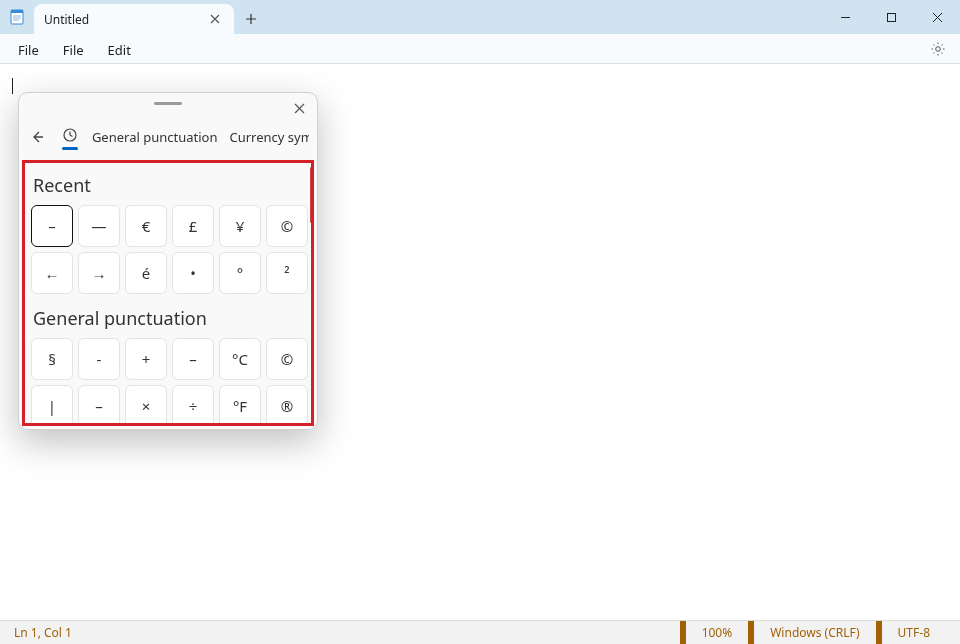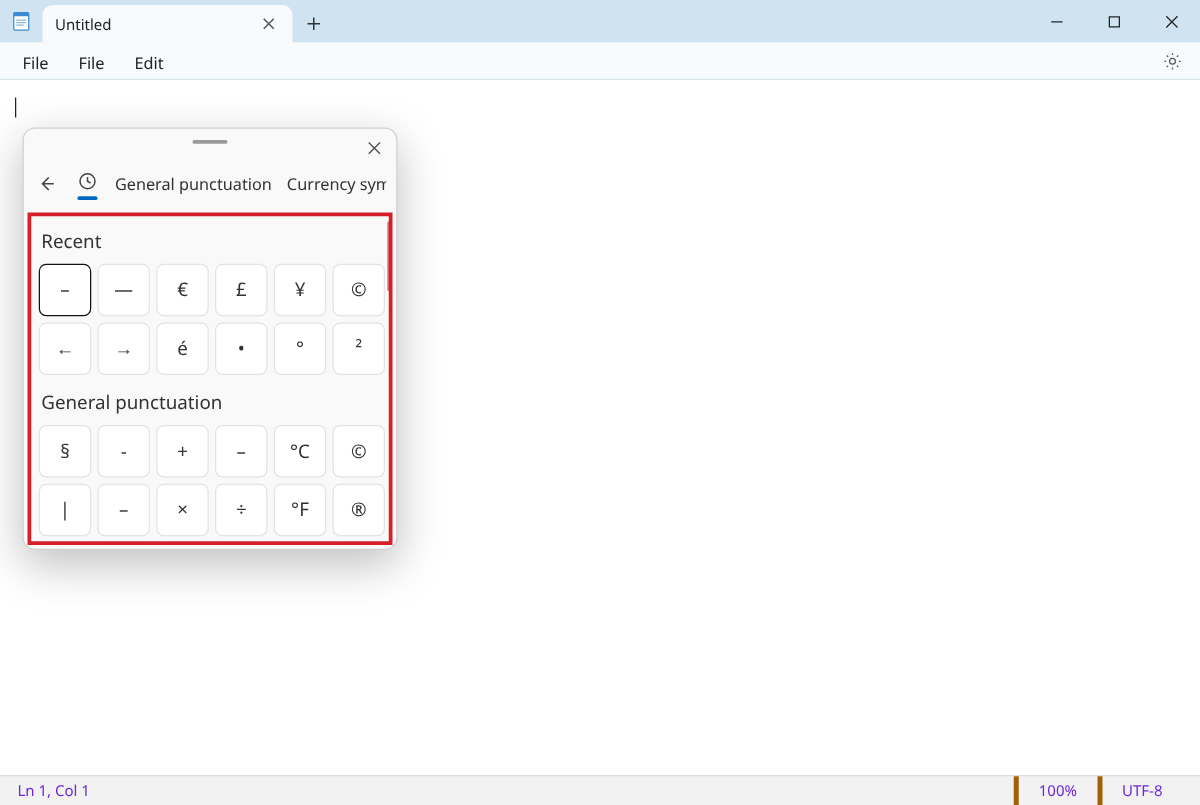--- a/index.html
+++ b/index.html
@@ -43,29 +43,29 @@
     }
     .caret {
       width: 1px; height: 16px; background: #222; position: absolute; left: 12px; top: 14px;
       animation: blink 1s steps(1) infinite;
     }
     @keyframes blink { 50% { opacity: 0; } }
 
     
     .statusbar {
       height: 24px; background: #f2f2f2; border-top: 1px solid #dcdcdc;
-      display: flex; align-items: center; font-size: 12px; color: #6d28d9;
+      display: flex; align-items: center; font-size: 12px; color: #a16207;
       padding: 0 14px;
     }
     .statusbar .sb-left { flex: 1; }
-    .statusbar .sb-cell { padding: 0 16px; border-left: 4px solid #a16207; height: 100%; display: flex; align-items: center; }
+    .statusbar .sb-cell { padding: 0 16px; border-left: 6px solid #a16207; height: 100%; display: flex; align-items: center; }
 
     
     .symbol-panel {
-      position: absolute; left: 18px; top: 102px; width: 300px; height: 338px;
+      position: absolute; left: 18px; top: 92px; width: 300px; height: 338px;
       background: #f9f9f9; border: 1px solid #d0d0d0; border-radius: 10px;
       box-shadow: 0 12px 36px rgba(0,0,0,.25);
       overflow: hidden;
       display: flex; flex-direction: column;
     }
     .panel-grip-row { height: 20px; display: flex; align-items: center; justify-content: center; position: relative; }
     .panel-grip { width: 28px; height: 3px; background: #9a9a9a; border-radius: 2px; }
     .panel-close { position: absolute; right: 6px; top: 3px; width: 24px; height: 24px; display: flex; align-items: center; justify-content: center; color: #555; border-radius: 3px; }
     .panel-nav {
       height: 48px; display: flex; align-items: center; gap: 12px; padding: 0 8px;
@@ -81,21 +81,21 @@
 
     .panel-body {
       flex: 1; margin: 2px 6px 6px 6px;
       outline: 3px solid #d5202a; outline-offset: 0;
       position: relative; padding: 6px 6px 0 6px;
       overflow: hidden;
     }
     .panel-scrollthumb {
       position: absolute; right: -2px; top: 4px; width: 3px; height: 56px; background: #c44; border-radius: 2px;
     }
-    .section-label { font-size: 15px; color: #333; margin: 4px 2px 8px 2px; }
+    .section-label { font-size: 18px; color: #333; margin: 4px 2px 8px 2px; }
     .symbol-grid {
       display: grid; grid-template-columns: repeat(6, 42px); gap: 5px; justify-content: start;
       margin-bottom: 12px;
     }
     .symbol-key {
       width: 42px; height: 42px; background: #ffffff; border: 1px solid #e3e3e3; border-radius: 6px;
       display: flex; align-items: center; justify-content: center;
       font-size: 15px; color: #333;
     }
     .symbol-key.selected { border: 1.5px solid #111; }
@@ -170,20 +170,21 @@
   </div>
 </div>
 
 <div class="editor">
   <div class="caret"></div>
 </div>
 
 <div class="statusbar">
   <div class="sb-left">Ln 1, Col 1</div>
   <div class="sb-cell">100%</div>
+  <div class="sb-cell">Windows (CRLF)</div>
   <div class="sb-cell">UTF-8</div>
 </div>
 
 <div class="symbol-panel">
   <div class="panel-grip-row">
     <div class="panel-grip"></div>
     <div class="panel-close">
       <svg width="11" height="11" viewBox="0 0 11 11">
           <path d="M1 1 L10 10 M10 1 L1 10" stroke="#555" stroke-width="1.2"></path>
         </svg>

